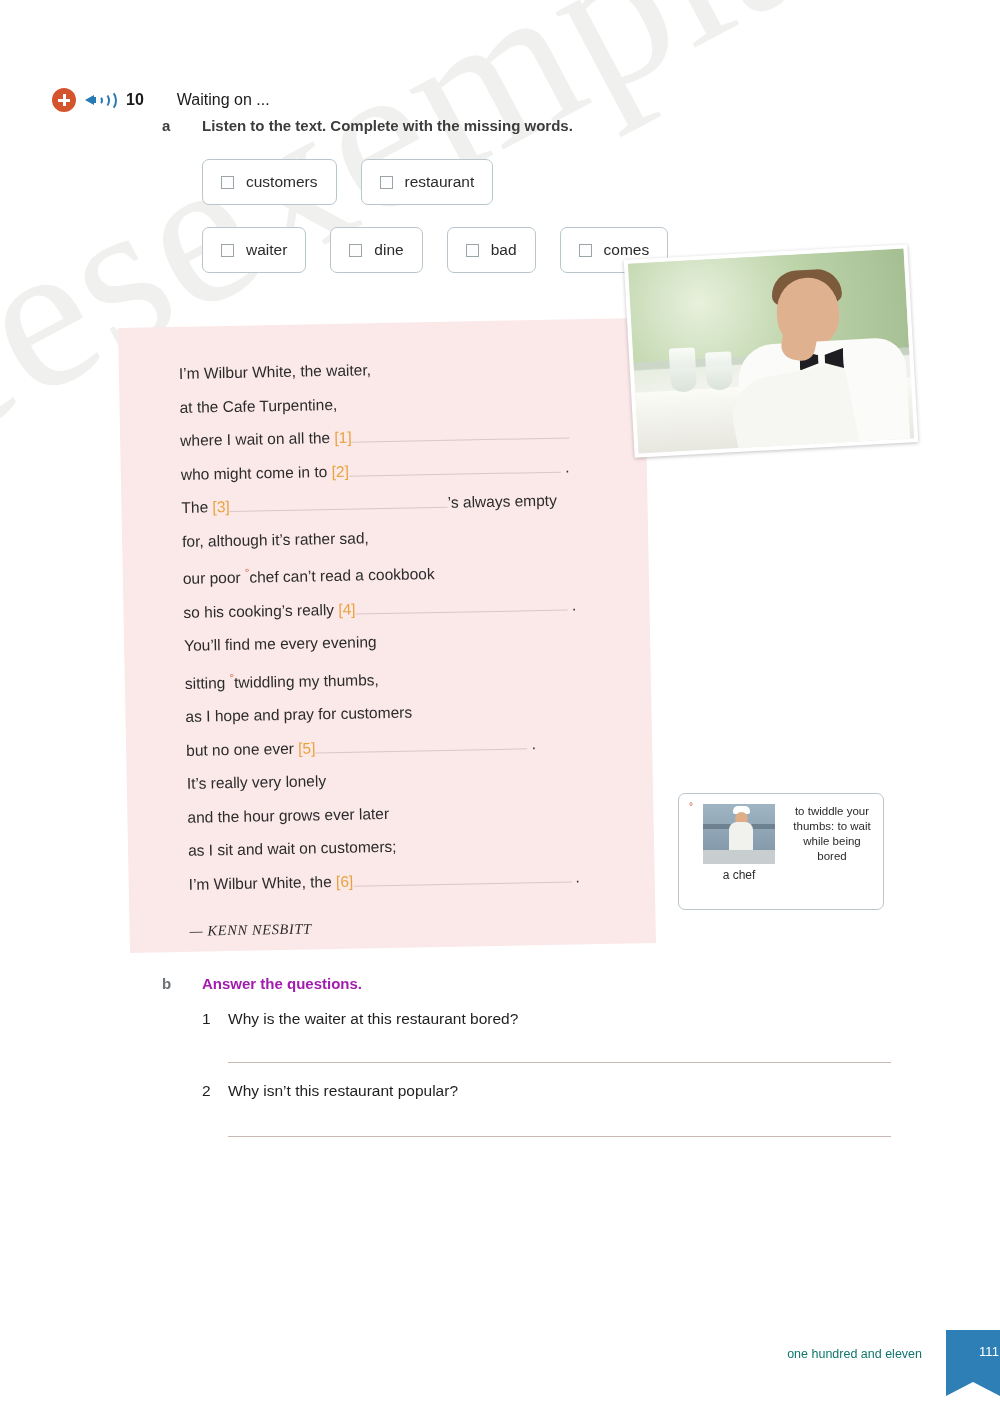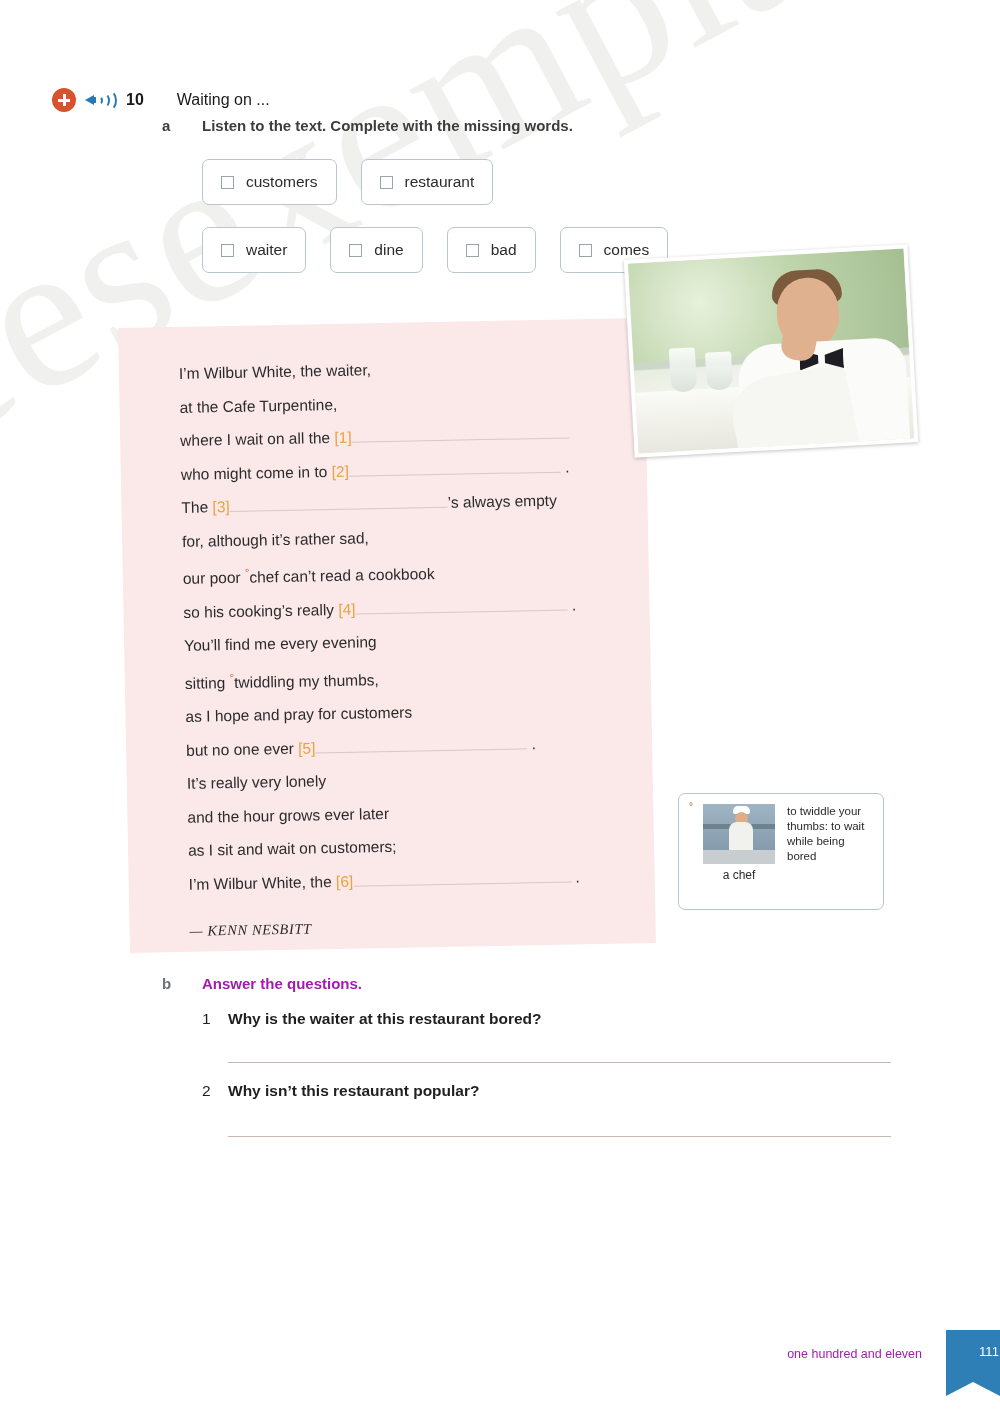--- a/index.html
+++ b/index.html
@@ -258,47 +258,47 @@
   .gl-photo .k-head { position:absolute; left:32px; top:8px; width:13px; height:13px; background:#dfae86; border-radius:50%; }
   .gl-photo .k-hat  { position:absolute; left:30px; top:2px; width:17px; height:8px; background:#ffffff; border-radius:5px 5px 2px 2px; }
   .gl-photo .k-counter { position:absolute; left:0; bottom:0; width:100%; height:14px; background:#c8cdd0; }
   .gl-photo .k-shelf { position:absolute; left:0; top:20px; width:100%; height:5px; background:#6e8190; }
   .gl-caption {
     position: absolute; left: 6px; top: 74px; width: 108px;
     text-align: center; font-size: 12px; color: #2b2b2b;
   }
   .gl-def {
     position: absolute; left: 108px; top: 10px; width: 90px;
-    text-align: left; font-size: 11.5px; line-height: 15px; color: #2b2b2b;
+    text-align: center; font-size: 11.5px; line-height: 15px; color: #2b2b2b;
   }
 
   
   .task-b-letter {
     position: absolute; left: 162px; top: 975px;
     font-weight: bold; font-size: 15px; color: #6c7276;
   }
   .task-b-text {
     position: absolute; left: 202px; top: 975px;
     font-weight: bold; font-size: 15px; color: #a21caf;
   }
-  .q { position: absolute; font-size: 15.5px; color: #1f1f1f; font-weight: bold; }
+  .q { position: absolute; font-size: 15.5px; color: #1f1f1f; }
   .q-num { position: absolute; font-size: 15.5px; color: #1f1f1f; }
   .answer-rule {
     position: absolute;
     height: 1px;
     background: #c9b7b3;
   }
 
   
   .footer-text {
     position: absolute;
     right: 78px;
     top: 1347px;
     font-size: 12.5px;
-    color: #a21caf;
+    color: #0f766e;
   }
   .footer-tab {
     position: absolute;
     right: 0px;
     top: 1330px;
     width: 54px;
     height: 52px;
     background: #2e7fb5;
   }
   .footer-tab .pg {

